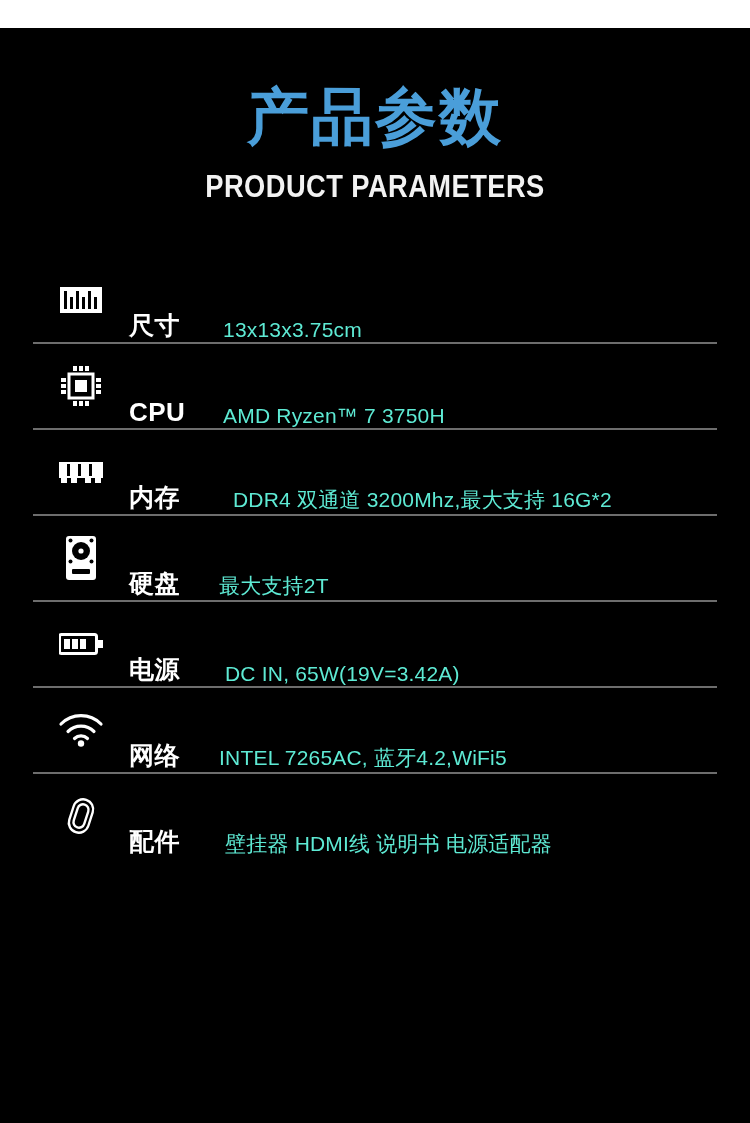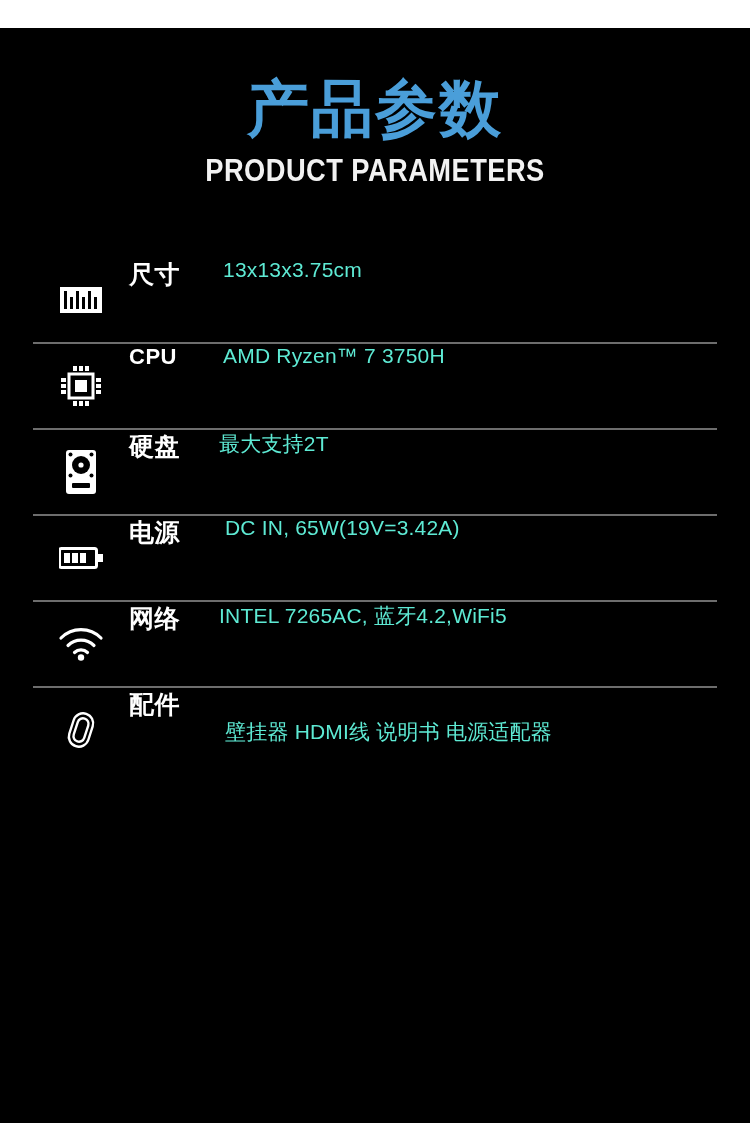--- a/index.html
+++ b/index.html
@@ -31,21 +31,21 @@
 
   
   .header {
     position: absolute;
     left: 0;
     top: 28px;
     width: 750px;
     text-align: center;
   }
   .title-cn {
-    margin: 0;
+    margin: 8px;
     padding-top: 48px;
     font-family: "DejaVu Sans", "Liberation Sans", sans-serif;
     font-size: 62px;
     font-weight: bold;
     line-height: 1.05;
     letter-spacing: 2px;
     color: #4a9ed9;
   }
   .title-en {
     margin: 0;
@@ -62,21 +62,21 @@
   
   .spec-table {
     position: absolute;
     left: 33px;
     top: 258px;
     width: 684px;
   }
   .spec-row {
     position: relative;
     display: flex;
-    align-items: flex-start;
+    align-items: flex-end;
     height: 84px;
     border-top: 2px solid #6d6d6d;
     text-decoration: underline;
   }
   .spec-row:first-child {
     border-top: none;
   }
   .cell-icon {
     flex: 0 0 96px;
     display: flex;
@@ -91,21 +91,21 @@
     flex: 0 0 82px;
     font-family: "DejaVu Sans", "Liberation Sans", sans-serif;
     font-size: 25px;
     font-weight: bold;
     color: #ffffff;
     letter-spacing: 0.5px;
     white-space: nowrap;
   }
   .cell-label.latin {
     font-family: "Liberation Sans", sans-serif;
-    font-size: 22px;
+    font-size: 26px;
   }
   .cell-value {
     flex: 1 1 auto;
     font-family: "Liberation Sans", "DejaVu Sans", sans-serif;
     font-size: 21px;
     font-weight: normal;
     color: #5eead4;
     letter-spacing: 0.2px;
     white-space: nowrap;
     padding-left: 6px;
@@ -171,20 +171,40 @@
             <rect x="36" y="13" width="5" height="4"></rect>
             <rect x="36" y="19" width="5" height="4"></rect>
             <rect x="36" y="25" width="5" height="4"></rect>
           </g>
         </svg>
       </div>
       <div class="cell-label latin">CPU</div>
       <div class="cell-value">AMD Ryzen™ 7 3750H</div>
     </div>
 
+    <div class="spec-row row-memory">
+      <div class="cell-icon">
+        <svg width="44" height="24" viewBox="0 0 44 24">
+          <g fill="#ffffff">
+            <rect x="0" y="2" width="44" height="16"></rect>
+            <rect x="2" y="18" width="6" height="5"></rect>
+            <rect x="12" y="18" width="6" height="5"></rect>
+            <rect x="26" y="18" width="6" height="5"></rect>
+            <rect x="36" y="18" width="6" height="5"></rect>
+          </g>
+          <g fill="#000000">
+            <rect x="8" y="4" width="3" height="12"></rect>
+            <rect x="19" y="4" width="3" height="12"></rect>
+            <rect x="30" y="4" width="3" height="12"></rect>
+          </g>
+        </svg>
+      </div>
+      <div class="cell-label">内存</div>
+      <div class="cell-value">DDR4 双通道 3200Mhz,最大支持 16G*2</div>
+    </div>
 
     <div class="spec-row row-storage">
       <div class="cell-icon">
         <svg width="30" height="44" viewBox="0 0 30 44">
           <rect x="0" y="0" width="30" height="44" rx="3" fill="#ffffff"></rect>
           <circle cx="15" cy="15" r="9" fill="#000000"></circle>
           <circle cx="15" cy="15" r="2.6" fill="#ffffff"></circle>
           <g fill="#000000">
             <circle cx="4.5" cy="4.5" r="2"></circle>
             <circle cx="25.5" cy="4.5" r="2"></circle>

